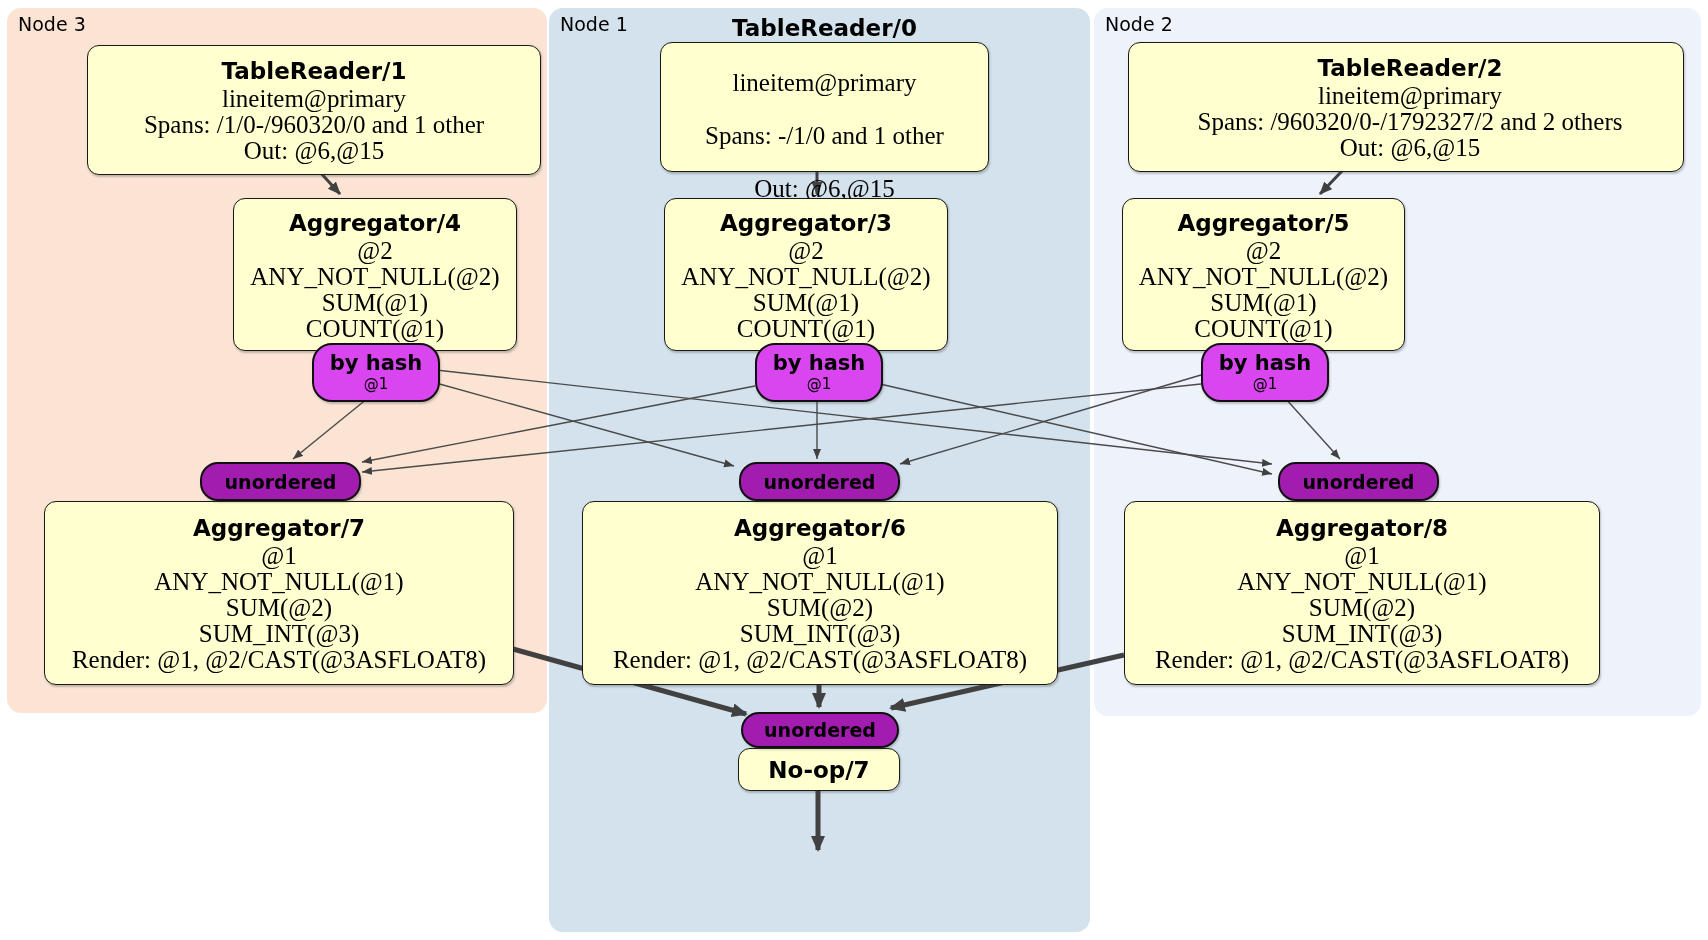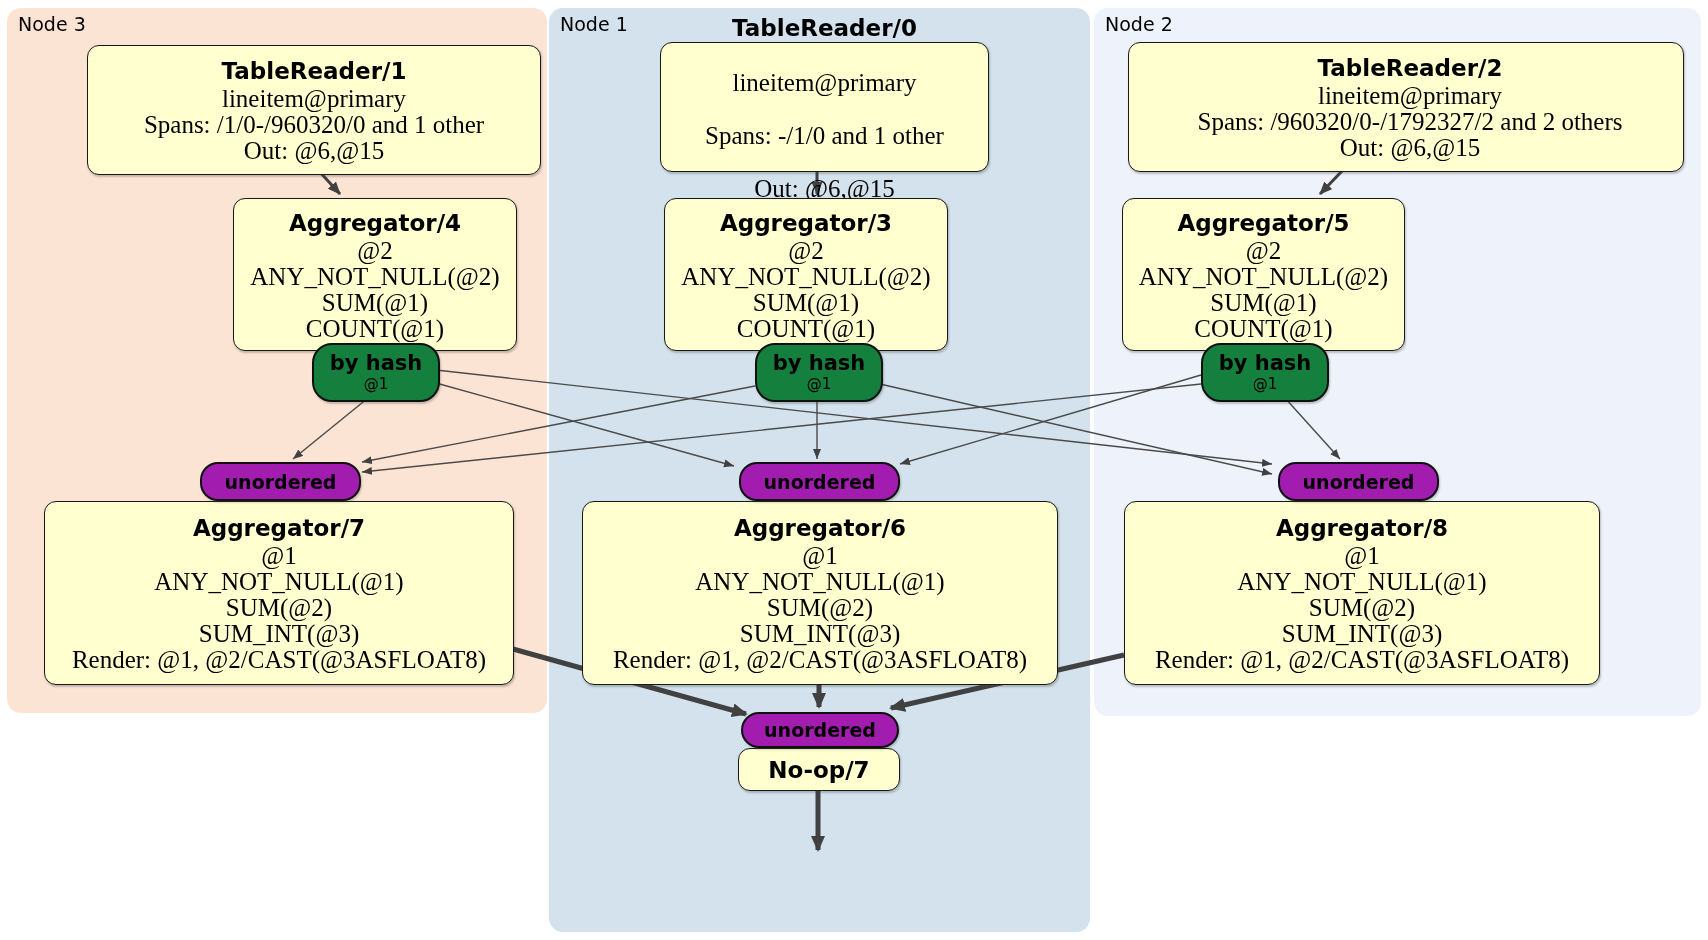--- a/index.html
+++ b/index.html
@@ -16,21 +16,21 @@
 
   .pbox { position:absolute; background:#ffffd0; border:1.6px solid #191919; border-radius:12px;
           display:flex; flex-direction:column; align-items:center; justify-content:center;
           text-align:center; z-index:2; box-shadow:1px 1.5px 2px rgba(70,70,70,.30); }
   .pbox .title { font-weight:bold; font-size:23px; line-height:30px; white-space:nowrap; }
   .pbox .pline { font-size:25px; line-height:26px; white-space:nowrap;font-family:Liberation Serif, serif; }
 
   .pill { position:absolute; border:2px solid #101010; display:flex; flex-direction:column;
           align-items:center; justify-content:center; text-align:center; z-index:3;
           box-shadow:1px 1.5px 2px rgba(70,70,70,.30); }
-  .router { background:#15803d; border-radius:20px; }
+  .router { background:#d946ef; border-radius:20px; }
   .router .rlabel { font-weight:bold; font-size:21px; line-height:24px; white-space:nowrap; }
   .router .rkey   { font-size:15px; line-height:19px; white-space:nowrap; }
   .stream { background:#a21caf; border-radius:18px; }
   .stream .slabel { font-weight:bold; font-size:19px; line-height:20px; white-space:nowrap; }
 </style>
 </head>
 <body>
 
 <div class="canvas">
 

